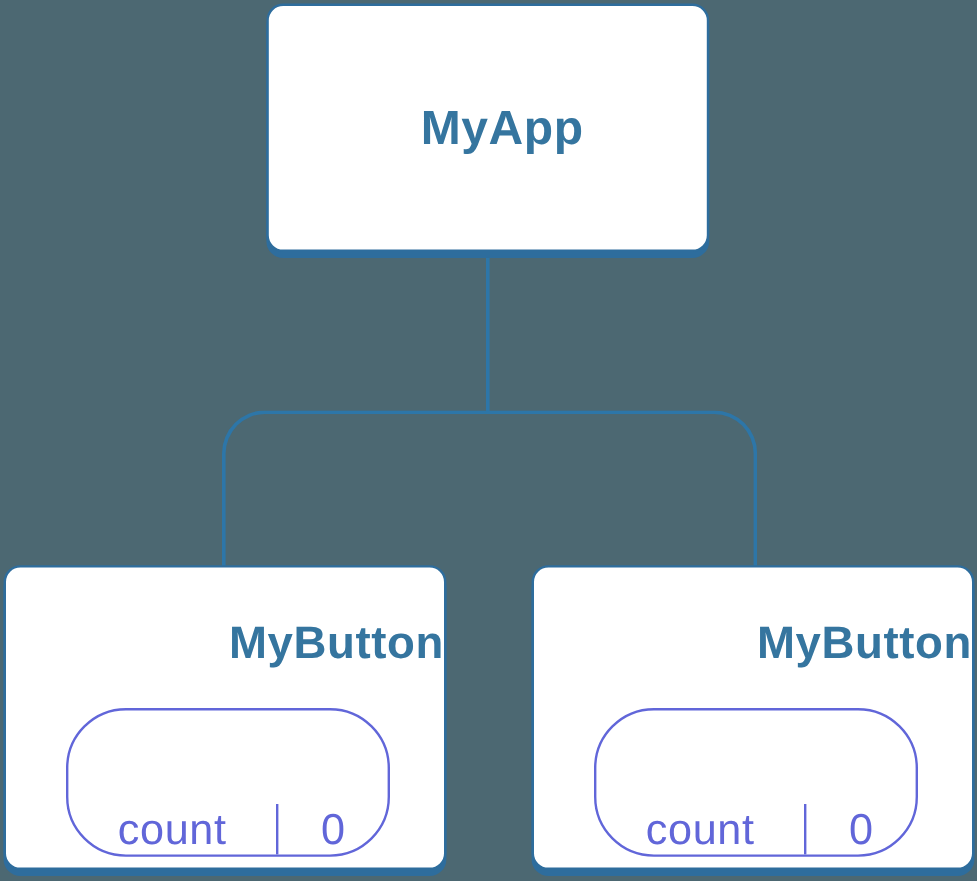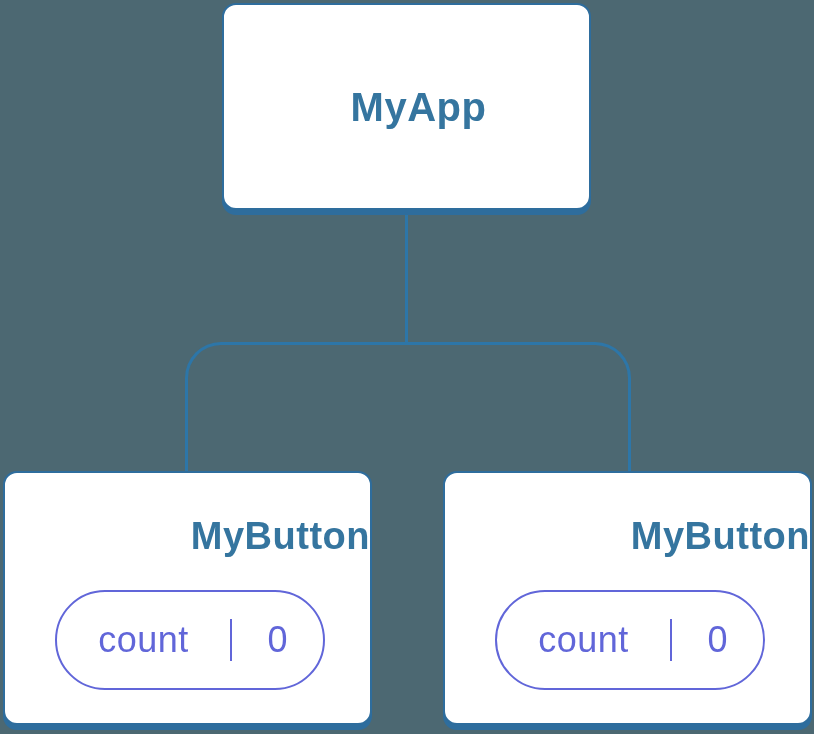--- a/index.html
+++ b/index.html
@@ -88,25 +88,25 @@
     font-size: 38px;
   }
 
   
   .state-pill {
     position: absolute;
     box-sizing: border-box;
     left: 50px;
     top: 117px;
     width: 270px;
-    height: 100px;
+    height: 124px;
     border: 2px solid #6166D9;
     border-radius: 50px;
     display: flex;
-    align-items: center;
+    align-items: flex-end;
     background: #FFFFFF;
     color: #6166D9;
     font-size: 36px;
   }
   .state-name {
     box-sizing: border-box;
     width: 175px;
     border-right: 2px solid #6166D9;
     display: flex;
     align-items: center;

